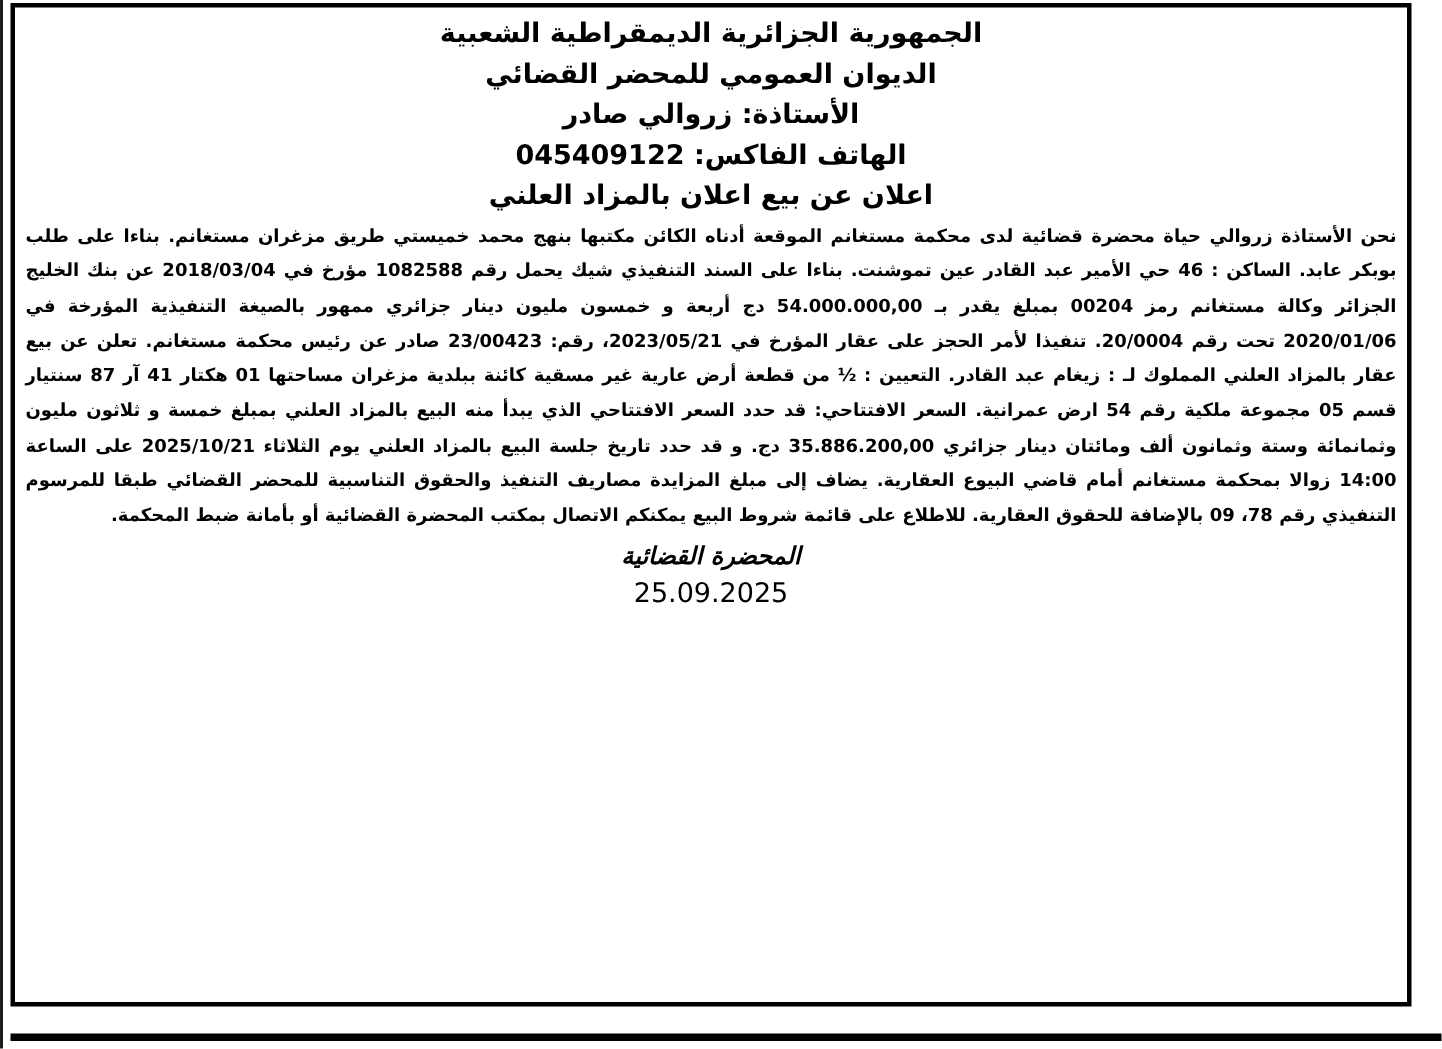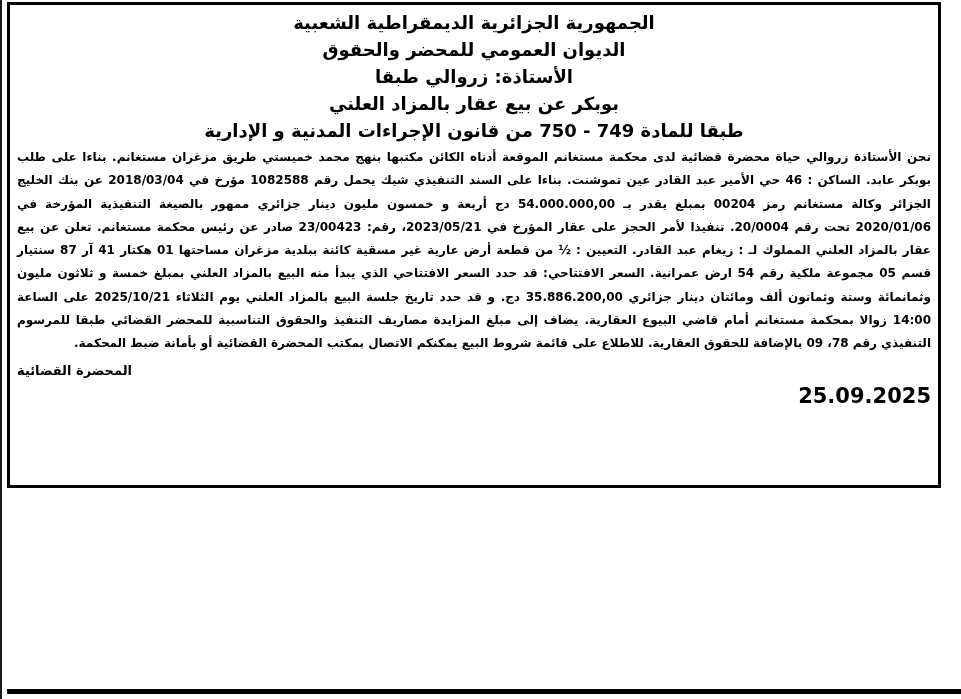--- a/index.html
+++ b/index.html
@@ -21,21 +21,21 @@
     top: 0;
     width: 2px;
     height: 699px;
     background: #1c1c1c;
   }
   .notice-box {
     position: absolute;
     left: 7px;
     top: 2px;
     width: 934px;
-    height: 486px;
+    height: 669px;
     box-sizing: border-box;
     border: 3px solid #000;
     background: #ffffff;
     padding: 4px 7px 0 7px;
     direction: rtl;
     overflow: hidden;
   }
   .notice-header {
     text-align: center;
   }
@@ -51,52 +51,53 @@
     font-size: 12px;
     line-height: 23.3px;
     text-align: justify;
     text-align-last: right;
   }
   .signature-block {
     margin-top: 2px;
   }
   .signature-line {
     font-weight: bold;
-    font-size: 13px;
+    font-size: 16px;
     line-height: 25px;
-    text-align: left;
+    text-align: center;
+    font-style: italic;
   }
   .date-line {
-    font-weight: bold;
-    font-size: 21px;
+    font-weight: normal;
+    font-size: 18px;
     line-height: 26px;
-    text-align: right;
+    text-align: center;
   }
   .bottom-rule {
     position: absolute;
     left: 7px;
     top: 689px;
     width: 954px;
     height: 5px;
     background: #000;
   }
 </style>
 </head>
 <body>
 
 <div class="scan-edge-left"></div>
 
 <div class="notice-box">
 
   <div class="notice-header">
     <div class="h-line">الجمهورية الجزائرية الديمقراطية الشعبية</div>
-    <div class="h-line">الديوان العمومي للمحضر والحقوق</div>
-    <div class="h-line">الأستاذة: زروالي طبقا</div>
-    <div class="h-line">بوبكر عن بيع عقار بالمزاد العلني</div>
-    <div class="h-line">طبقا للمادة 749 - 750 من قانون الإجراءات المدنية و الإدارية</div>
+    <div class="h-line">الديوان العمومي للمحضر القضائي</div>
+    <div class="h-line">الأستاذة: زروالي صادر</div>
+    <div class="h-line">الهاتف الفاكس: 045409122</div>
+    <div class="h-line">اعلان عن بيع اعلان بالمزاد العلني</div>
   </div>
 
   <p class="notice-body">نحن الأستاذة زروالي حياة محضرة قضائية لدى محكمة مستغانم الموقعة أدناه الكائن مكتبها بنهج محمد خميستي طريق مزغران مستغانم. بناءا على طلب بوبكر عابد. الساكن : 46 حي الأمير عبد القادر عين تموشنت. بناءا على السند التنفيذي شيك يحمل رقم 1082588 مؤرخ في 2018/03/04 عن بنك الخليج الجزائر وكالة مستغانم رمز 00204 بمبلغ يقدر بـ 54.000.000,00 دج أربعة و خمسون مليون دينار جزائري ممهور بالصيغة التنفيذية المؤرخة في 2020/01/06 تحت رقم 20/0004. تنفيذا لأمر الحجز على عقار المؤرخ في 2023/05/21، رقم: 23/00423 صادر عن رئيس محكمة مستغانم. تعلن عن بيع عقار بالمزاد العلني المملوك لـ : زيغام عبد القادر. التعيين : ½ من قطعة أرض عارية غير مسقية كائنة ببلدية مزغران مساحتها 01 هكتار 41 آر 87 سنتيار قسم 05 مجموعة ملكية رقم 54 ارض عمرانية. السعر الافتتاحي: قد حدد السعر الافتتاحي الذي يبدأ منه البيع بالمزاد العلني بمبلغ خمسة و ثلاثون مليون وثمانمائة وستة وثمانون ألف ومائتان دينار جزائري 35.886.200,00 دج. و قد حدد تاريخ جلسة البيع بالمزاد العلني يوم الثلاثاء 2025/10/21 على الساعة 14:00 زوالا بمحكمة مستغانم أمام قاضي البيوع العقارية. يضاف إلى مبلغ المزايدة مصاريف التنفيذ والحقوق التناسبية للمحضر القضائي طبقا للمرسوم التنفيذي رقم 78، 09 بالإضافة للحقوق العقارية. للاطلاع على قائمة شروط البيع يمكنكم الاتصال بمكتب المحضرة القضائية أو بأمانة ضبط المحكمة.</p>
 
   <div class="signature-block">
     <div class="signature-line">المحضرة القضائية</div>
     <div class="date-line">25.09.2025</div>
   </div>
 
 </div>

